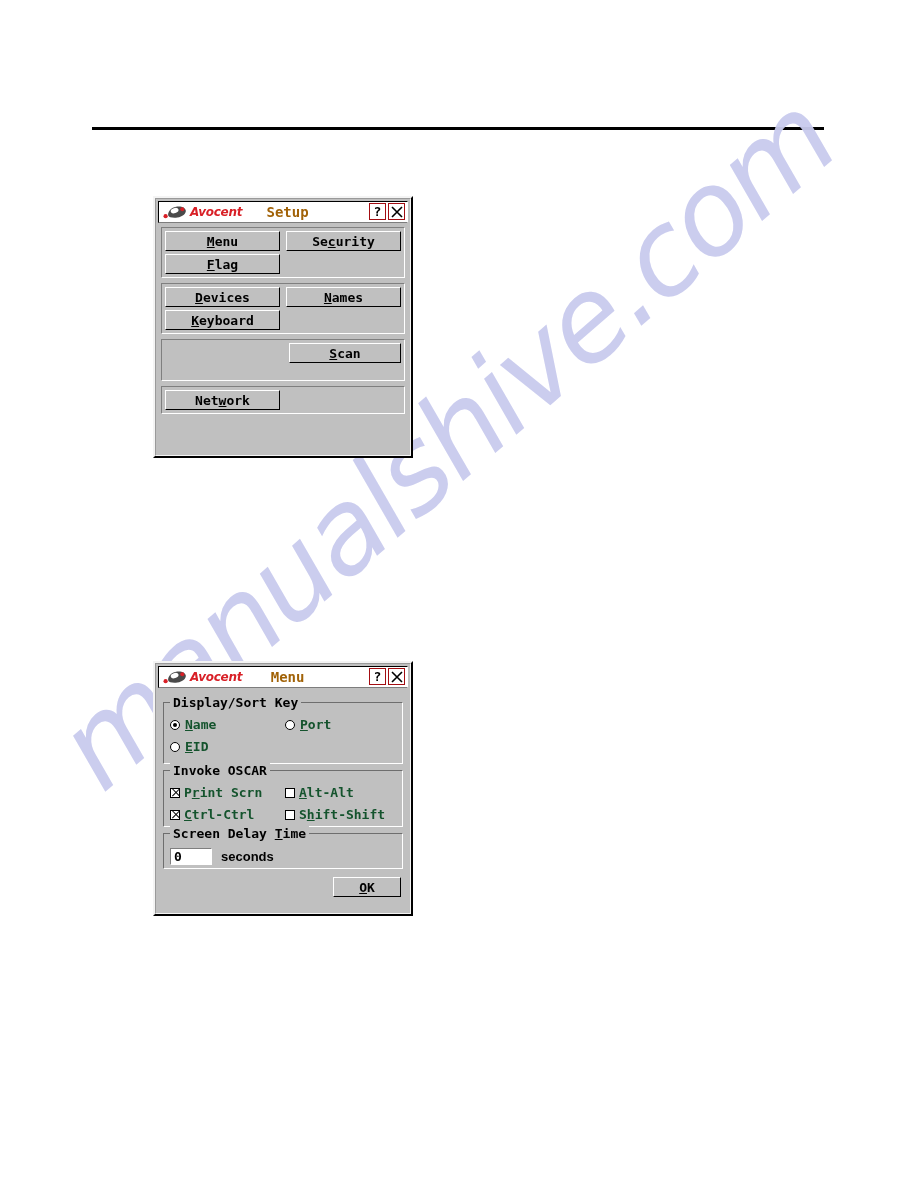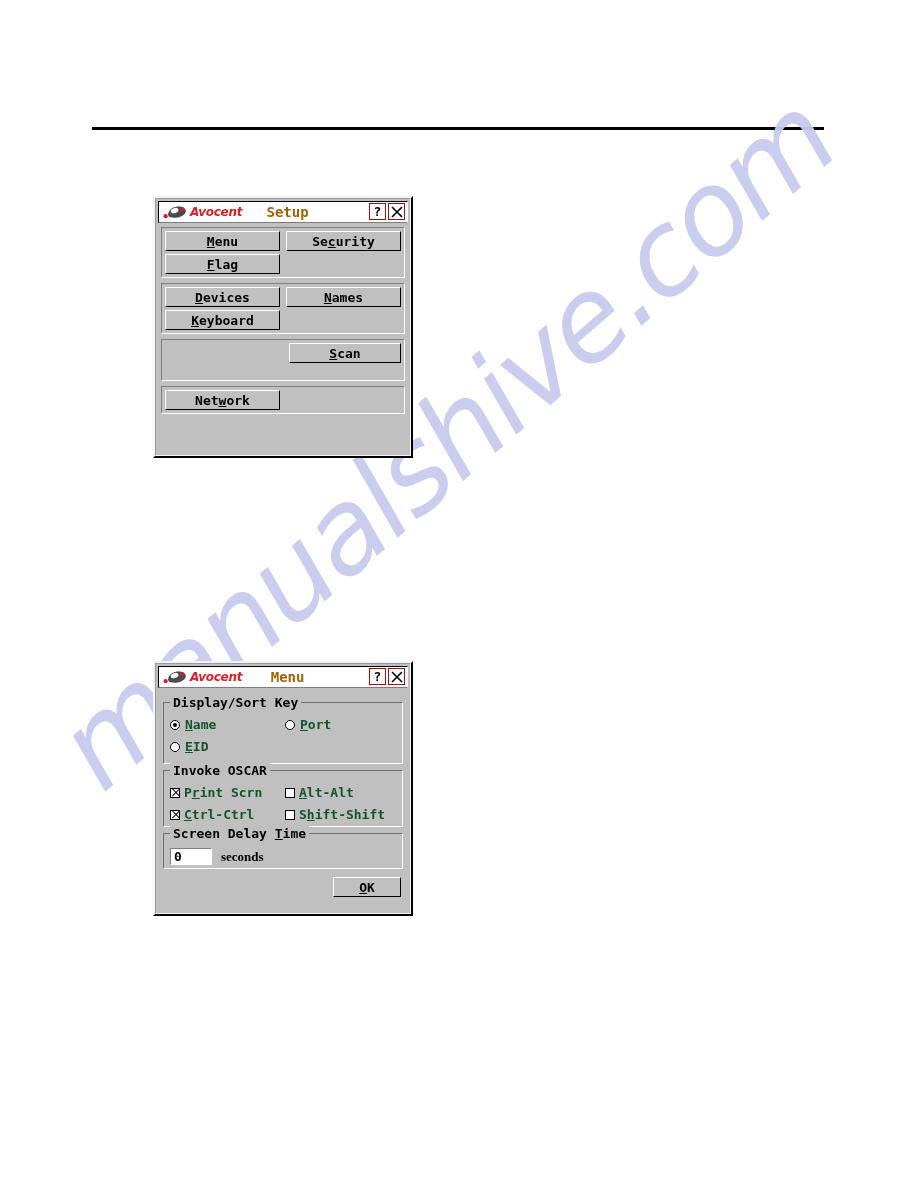--- a/index.html
+++ b/index.html
@@ -288,21 +288,21 @@
     border-bottom: 1px solid #ffffff;
     font-family: "DejaVu Sans Mono", monospace;
     font-size: 13px;
     font-weight: bold;
     color: #000000;
     padding: 0 0 0 3px;
     box-sizing: border-box;
     line-height: 15px;
   }
   .units {
-    font-family: Liberation Serif, serif;
+    font-family: Liberation Sans, sans-serif;
     font-size: 13px;
     font-weight: bold;
     color: #000000;
     margin-left: 9px;
   }
   .ok-row {
     display: flex;
     justify-content: flex-end;
     padding: 2px 4px 2px 0;
   }

